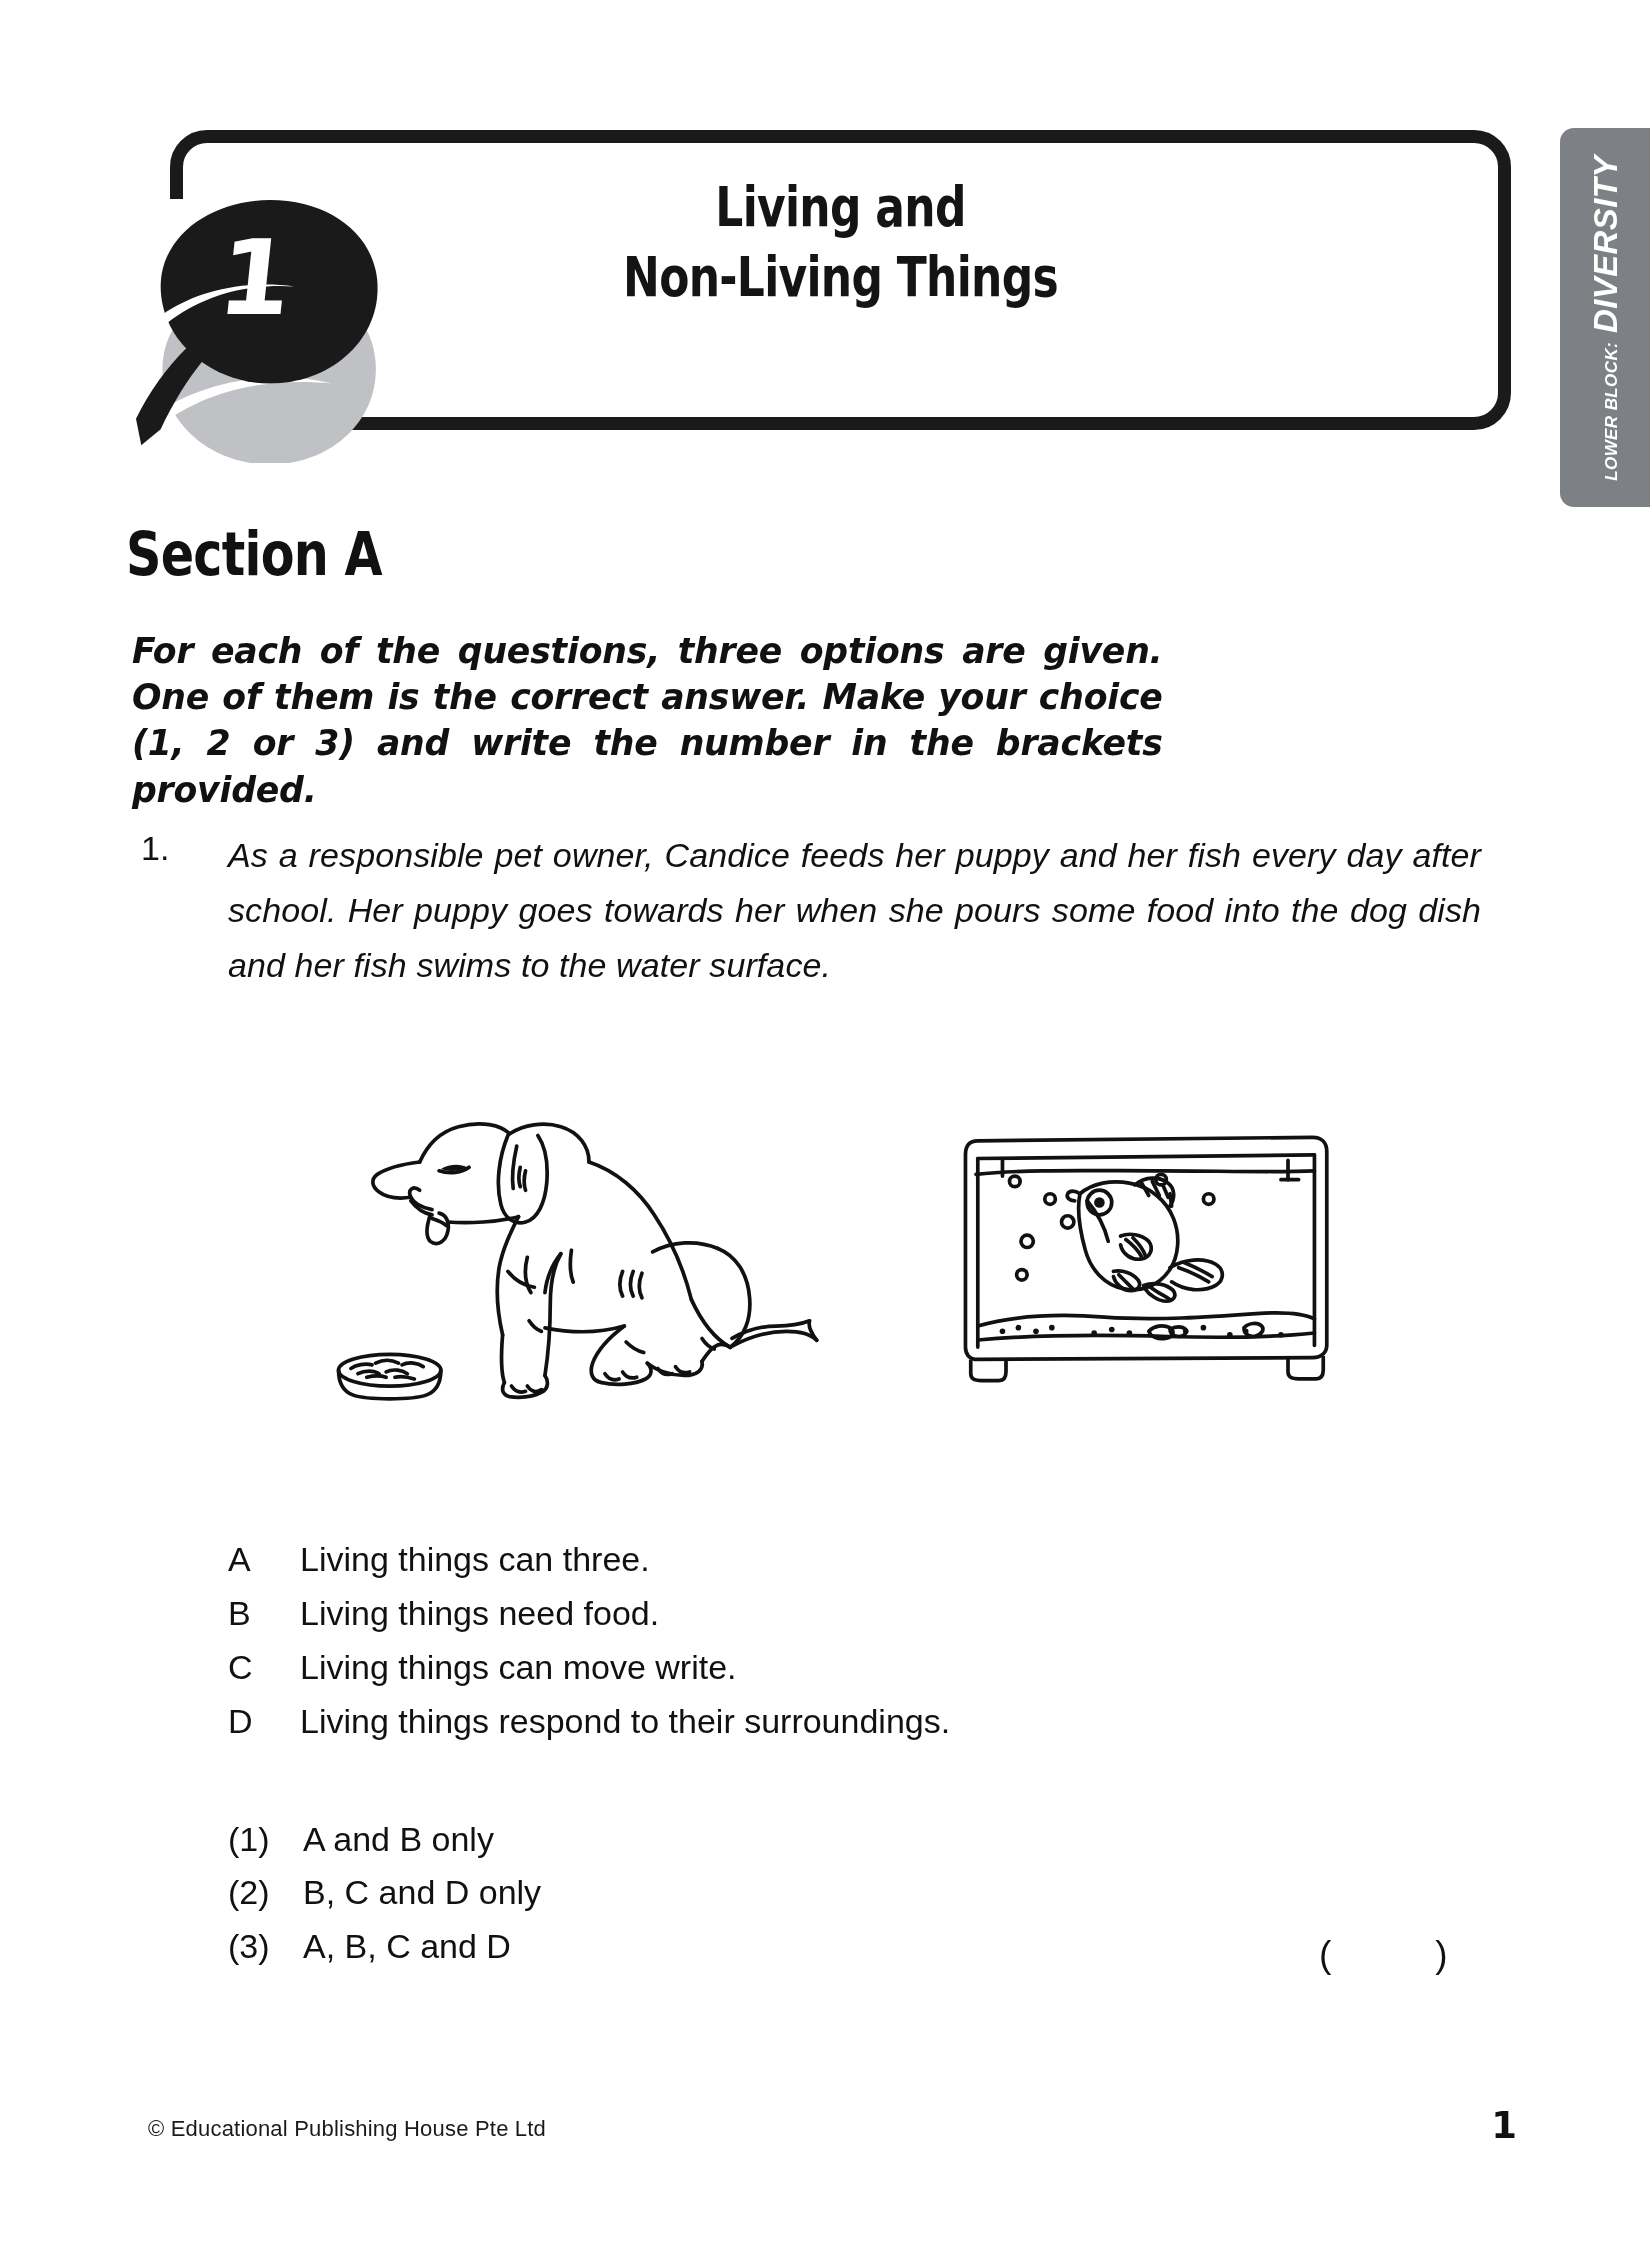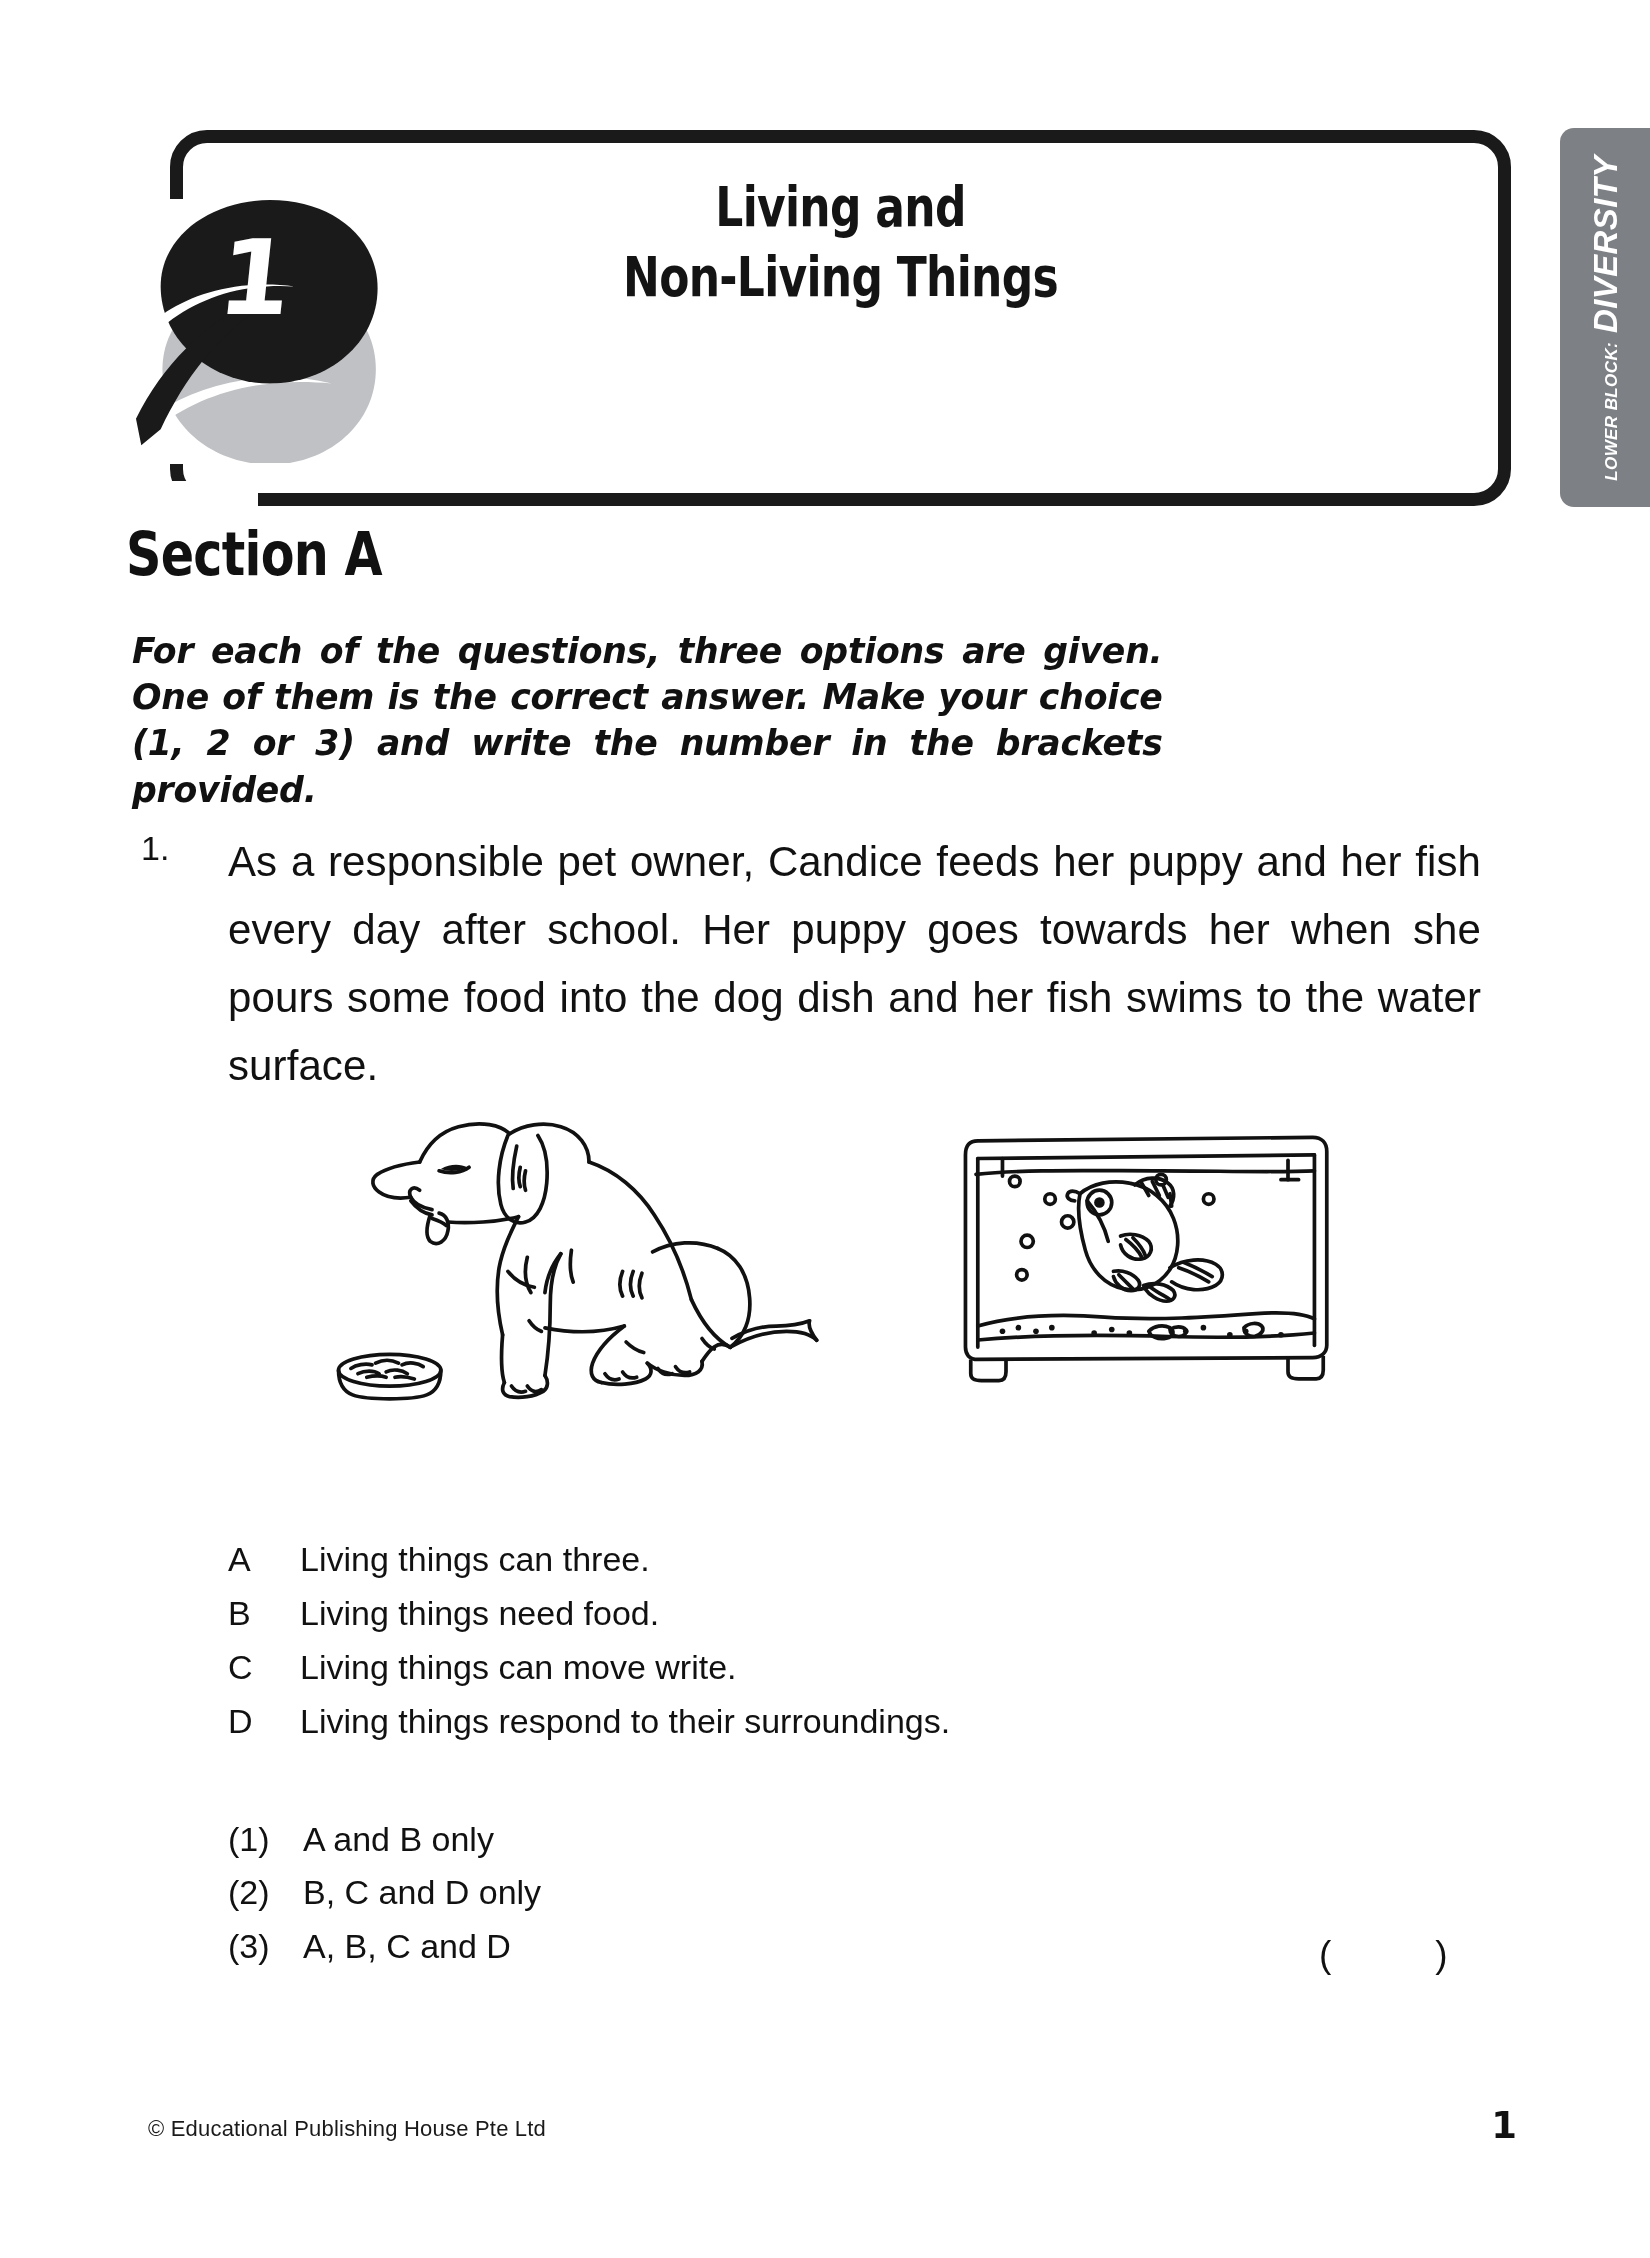--- a/index.html
+++ b/index.html
@@ -58,21 +58,21 @@
     font-weight: bold;
     letter-spacing: 0.4px;
   }
 
   
   .header-box {
     position: absolute;
     left: 170px;
     top: 130px;
     width: 1341px;
-    height: 376px;
+    height: 300px;
   }
   .header-frame {
     position: absolute;
     inset: 0;
     border: 13.2px solid #1a1a1a;
     border-radius: 37px;
     box-sizing: border-box;
   }
   
   .frame-mask-left {
@@ -168,25 +168,26 @@
     left: 141px;
     top: 829px;
     font-size: 34px;
     color: #111111;
   }
   .q-body {
     position: absolute;
     left: 228px;
     top: 828px;
     width: 1253px;
-    font-size: 42px;
+    font-size: 34px;
     line-height: 1.62;
     color: #111111;
     text-align: justify;
     letter-spacing: 0.1px;
+    font-style: italic;
   }
 
   
   .figures {
     position: absolute;
     left: 335px;
     top: 1116px;
     width: 1023px;
     height: 318px;
   }

